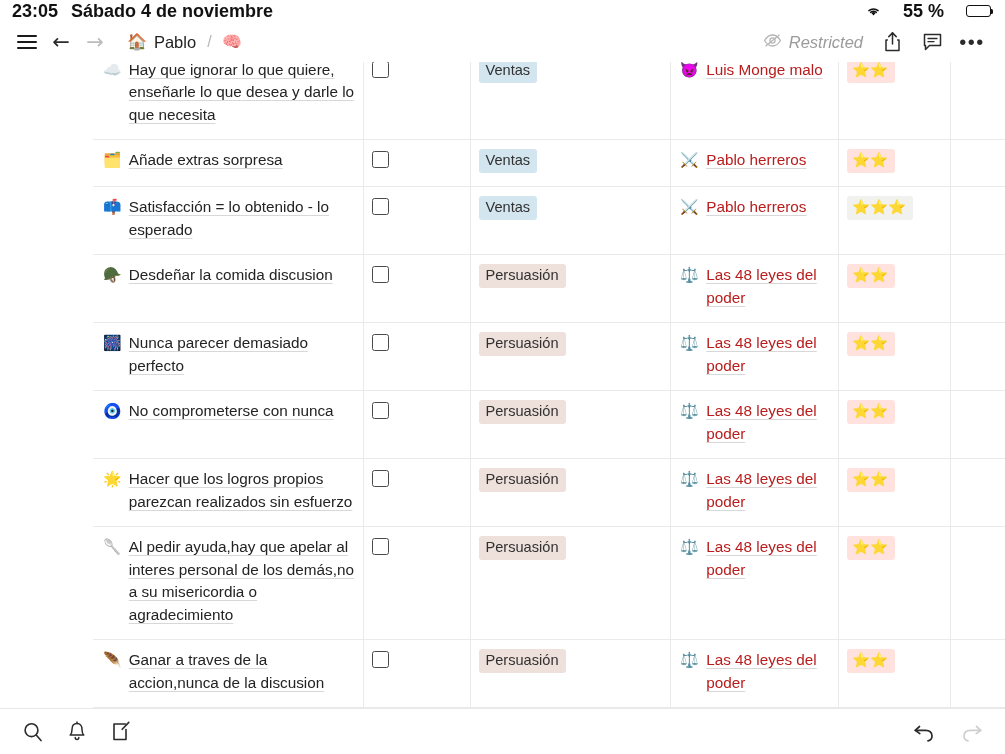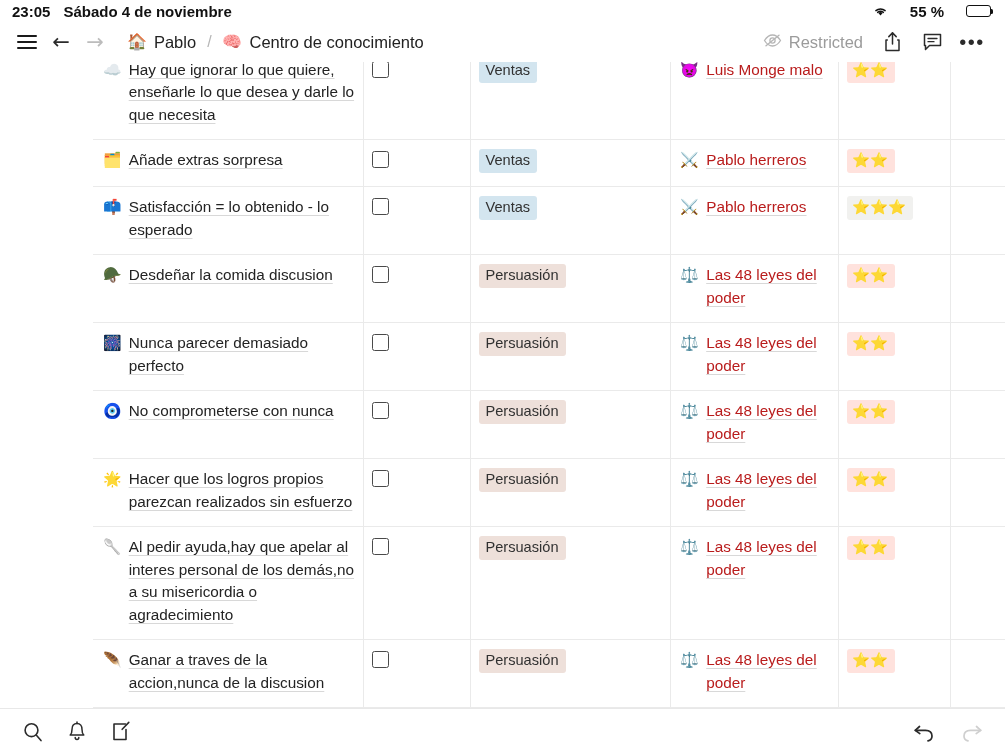--- a/index.html
+++ b/index.html
@@ -15,21 +15,21 @@
     color: #252525;
     -webkit-font-smoothing: antialiased;
   }
 
   
   .status-bar {
     height: 22px;
     display: flex;
     align-items: center;
     padding: 0 14px 0 12px;
-    font-size: 15px;
+    font-size: 18px;
     font-weight: 700;
     color: #111;
     box-sizing: border-box;
   }
   .status-left { display: flex; align-items: center; gap: 13px; }
   .status-spacer { flex: 1; }
   .status-right { display: flex; align-items: center; gap: 22px; }
   .wifi-icon { display: inline-block; width: 15px; height: 11px; position: relative; }
   .wifi-icon svg { display: block; }
   .battery {
@@ -99,20 +99,21 @@
   .nav-right { display: flex; align-items: center; gap: 2px; }
   .restricted {
     display: flex;
     align-items: center;
     gap: 7px;
     color: #9b9b9b;
     font-size: 16.5px;
     padding: 3px 8px;
     cursor: pointer;
     white-space: nowrap;
+    font-style: italic;
   }
   .nav-right .icon-btn { width: 38px; height: 34px; }
   .dots { font-size: 20px; letter-spacing: 1.5px; color: #2b2b2b; line-height: 0.5; }
 
   
   .table-wrap {
     position: relative;
     height: 650px;
     overflow: hidden;
     box-sizing: border-box;
@@ -263,21 +264,20 @@
       <span class="arrow dim">→</span>
     </button>
     <div class="breadcrumb">
       <span class="crumb">
         <span class="crumb-emoji">🏠</span>
         <span>Pablo</span>
       </span>
       <span class="crumb-sep">/</span>
       <span class="crumb">
         <span class="crumb-emoji">🧠</span>
-        <span>Centro de conocimiento</span>
       </span>
     </div>
   </div>
   <div class="nav-spacer"></div>
   <div class="nav-right">
     <div class="restricted">
       <span>
         <svg width="19" height="15" viewBox="0 0 19 15">
           <path d="M1.5 7.5 C4 3.5 7 2 9.5 2 C12 2 15 3.5 17.5 7.5 C15 11.5 12 13 9.5 13 C7 13 4 11.5 1.5 7.5 Z" stroke="#b6b6b6" stroke-width="1.3" fill="none"></path>
           <circle cx="9.5" cy="7.5" r="2.6" stroke="#b6b6b6" stroke-width="1.3" fill="none"></circle>

